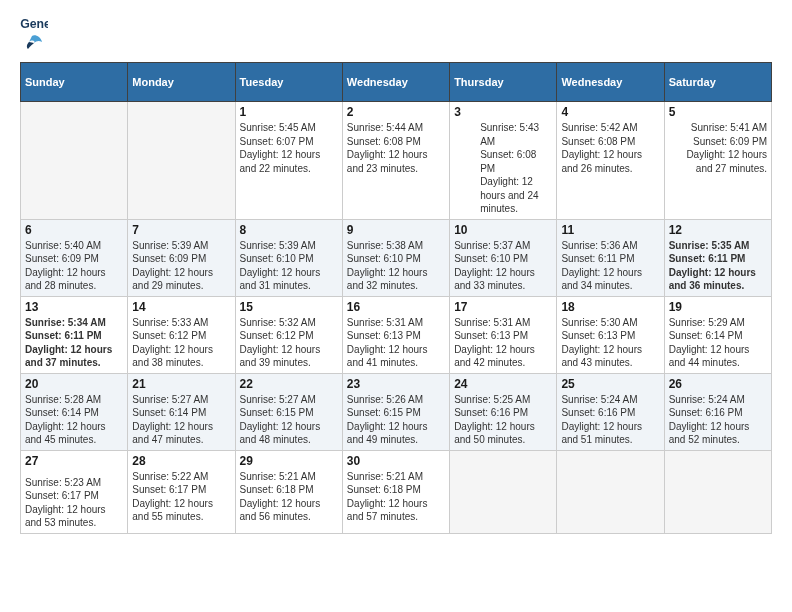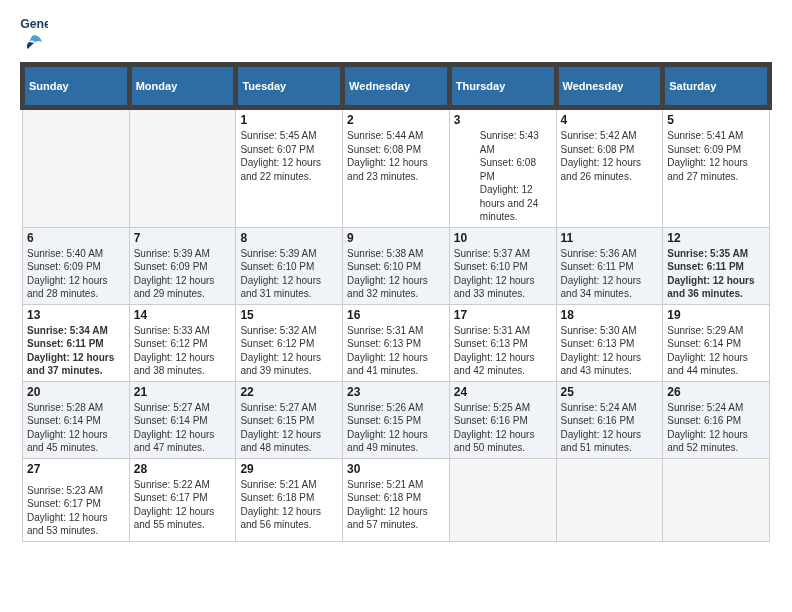--- a/index.html
+++ b/index.html
@@ -53,21 +53,21 @@
       border-collapse: collapse;
       font-size: 10px;
     }
     .calendar-table th {
       background-color: #2e6da4;
       color: #fff;
       padding: 13px 4px;
       text-align: left;
       font-size: 11px;
       font-weight: bold;
-      border: 5px solid #404040;
+      border: 1px solid #404040;
     }
     .calendar-table td {
       border: 1px solid #ccc;
       vertical-align: top;
       padding: 3px 4px;
       width: 14.28%;
       height: 74px;
       background: #fff;
     }
     .calendar-table td.empty {
@@ -150,21 +150,21 @@
 Daylight: 12 hours and 24 minutes.</div>
           </td>
           <td>
             <span class="day-number">4</span>
             <div class="day-info" style="white-space: pre-line;">Sunrise: 5:42 AM
 Sunset: 6:08 PM
 Daylight: 12 hours and 26 minutes.</div>
           </td>
           <td>
             <span class="day-number">5</span>
-            <div class="day-info" style="white-space: pre-line;">Sunrise: 5:41 AM
+            <div class="day-info" style="white-space: pre-line; text-align: right;">Sunrise: 5:41 AM
 Sunset: 6:09 PM
 Daylight: 12 hours and 27 minutes.</div>
           </td>
         </tr>
         <tr class="row-alt">
           <td>
             <span class="day-number">6</span>
             <div class="day-info" style="white-space: pre-line;">Sunrise: 5:40 AM
 Sunset: 6:09 PM
 Daylight: 12 hours and 28 minutes.</div>

